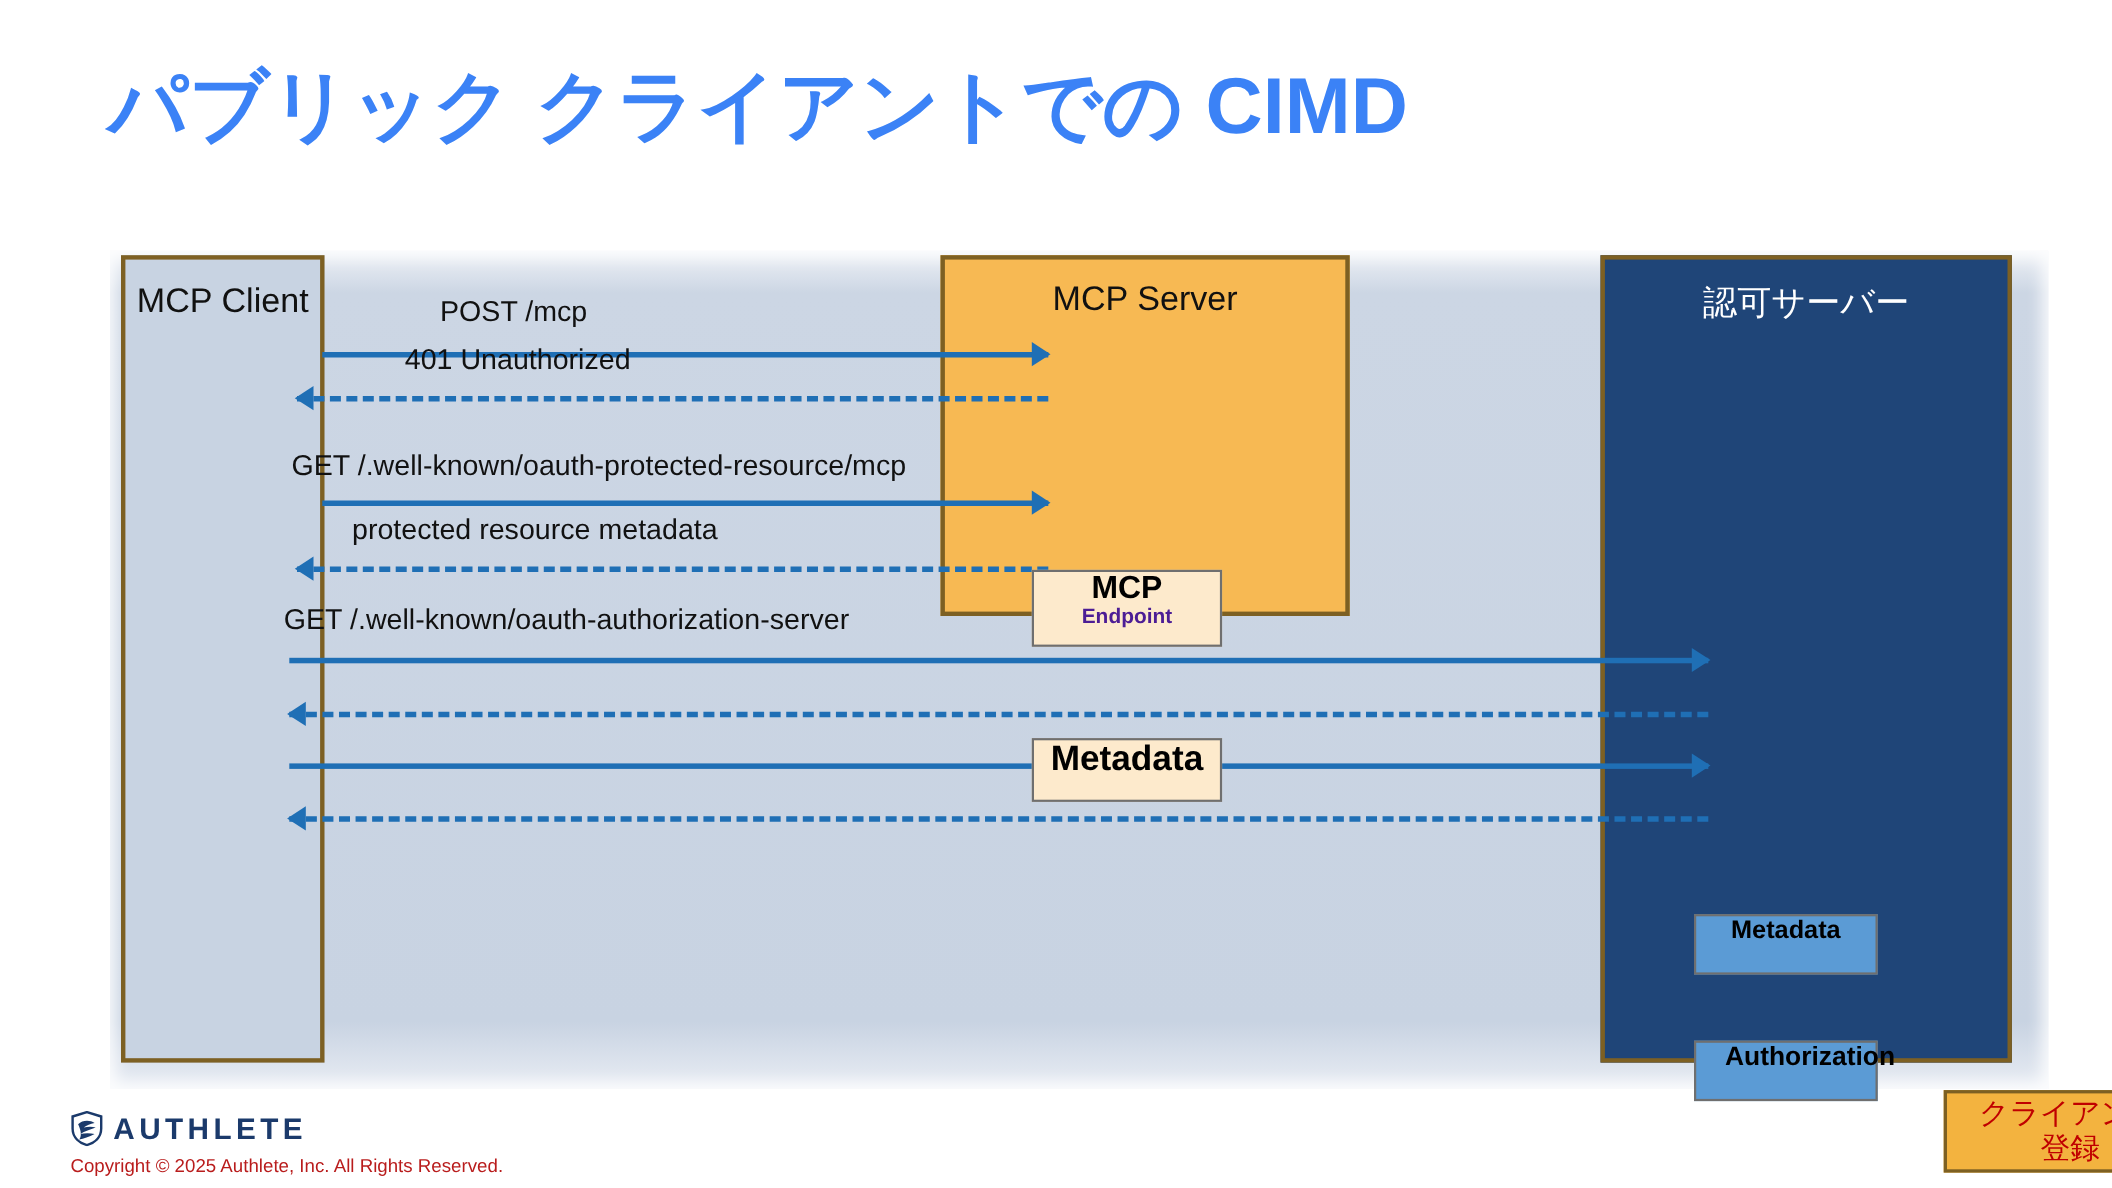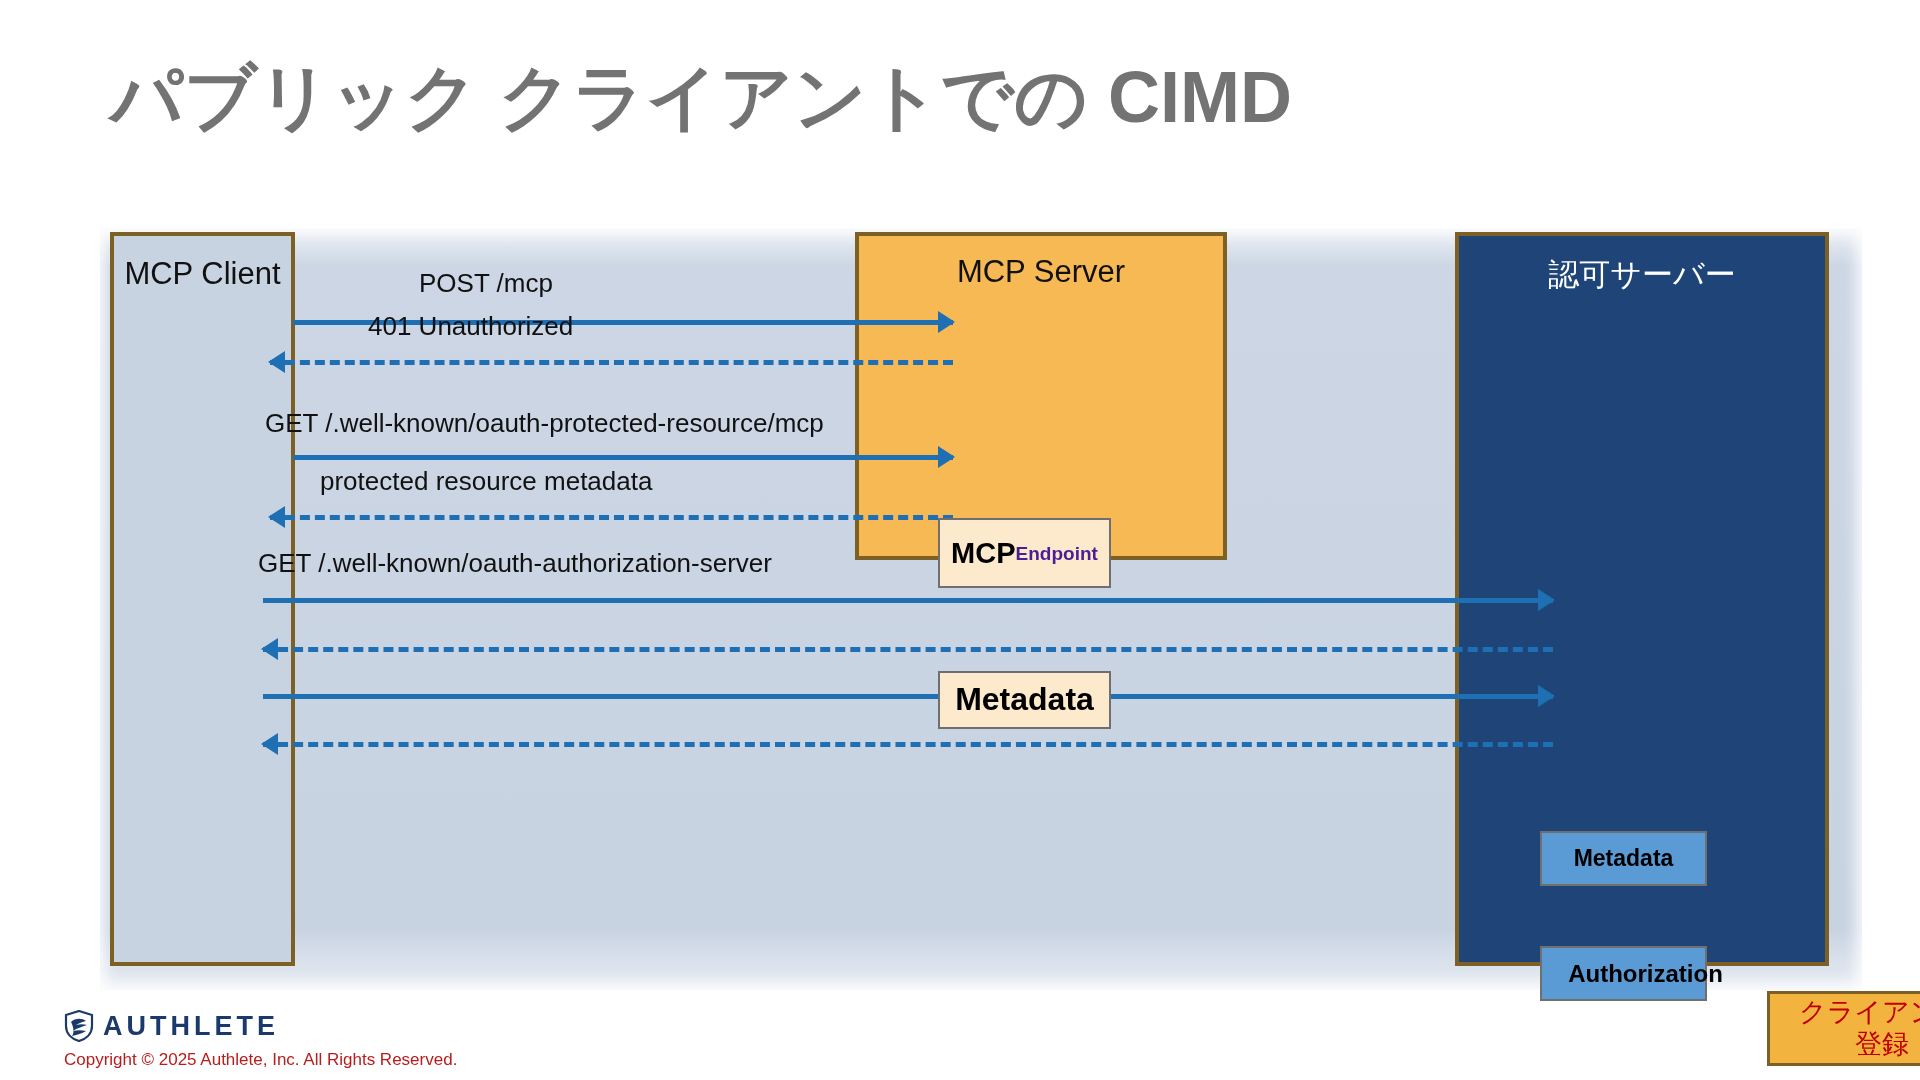--- a/index.html
+++ b/index.html
@@ -7,22 +7,22 @@
     width:1920px;height:1080px;
     background:#ffffff;
     font-family:"Liberation Sans",sans-serif;
     overflow:hidden;
     position:relative;
   }
   #slide{position:absolute;inset:0;}
 
   
   .slide-title{
-    position:absolute;left:110px;top:58px;
-    font-size:72px;font-weight:700;color:#737373;
+    position:absolute;left:98px;top:58px;
+    font-size:72px;font-weight:700;color:#3b82f6;
     letter-spacing:0px;white-space:nowrap;
     line-height:1.1;
   }
 
   
   .diagram-canvas{
     position:absolute;left:100px;top:228px;width:1762px;height:762px;
     background:linear-gradient(180deg,#eef1f6 0%,#ccd6e4 5%,#c8d3e2 92%,#e9edf4 100%);
     box-shadow:0 0 14px 6px rgba(255,255,255,0.85) inset;
     text-decoration:underline;
@@ -55,21 +55,21 @@
   }
   .auth-server .actor-label{
     position:absolute;left:0;right:0;top:18px;
     text-align:center;font-size:31px;color:#ffffff;
   }
 
   
   .chip{
     position:absolute;box-sizing:border-box;
     border:2px solid #6f6f6f;
-    display:flex;flex-direction:row;align-items:center;justify-content:center;
+    display:flex;flex-direction:column;align-items:center;justify-content:flex-start;
     text-align:center;
   }
   .chip-cream{background:#fdeacc;}
   .chip-blue{background:#5b9bd5;}
 
   .chip .chip-title{font-weight:700;color:#000;line-height:1.05;}
   .chip .chip-sub{font-weight:700;color:#4c1d95;line-height:1.05;}
 
   .chip-mcp-endpoint{left:838px;top:290px;width:173px;height:70px;}
   .chip-mcp-endpoint .chip-title{font-size:29px;}
@@ -152,21 +152,21 @@
     </div>
 
     <div class="actor-box mcp-server">
       <div class="actor-label">MCP Server</div>
     </div>
 
     <div class="actor-box auth-server">
       <div class="actor-label">認可サーバー</div>
     </div>
 
-    <div class="arrow-label" style="left:319px;top:42px;text-align:center;">POST /mcp</div>
+    <div class="arrow-label" style="left:300px;top:42px;text-align:center;">POST /mcp</div>
     <div class="arrow right" style="left:193px;top:92px;width:660px;">
       <div class="shaft"></div>
       <div class="head"></div>
     </div>
 
     <div class="arrow-label" style="left:268px;top:85px;">401 Unauthorized</div>
     <div class="arrow left dashed" style="left:170px;top:132px;width:683px;">
       <div class="shaft"></div>
       <div class="head"></div>
     </div>

